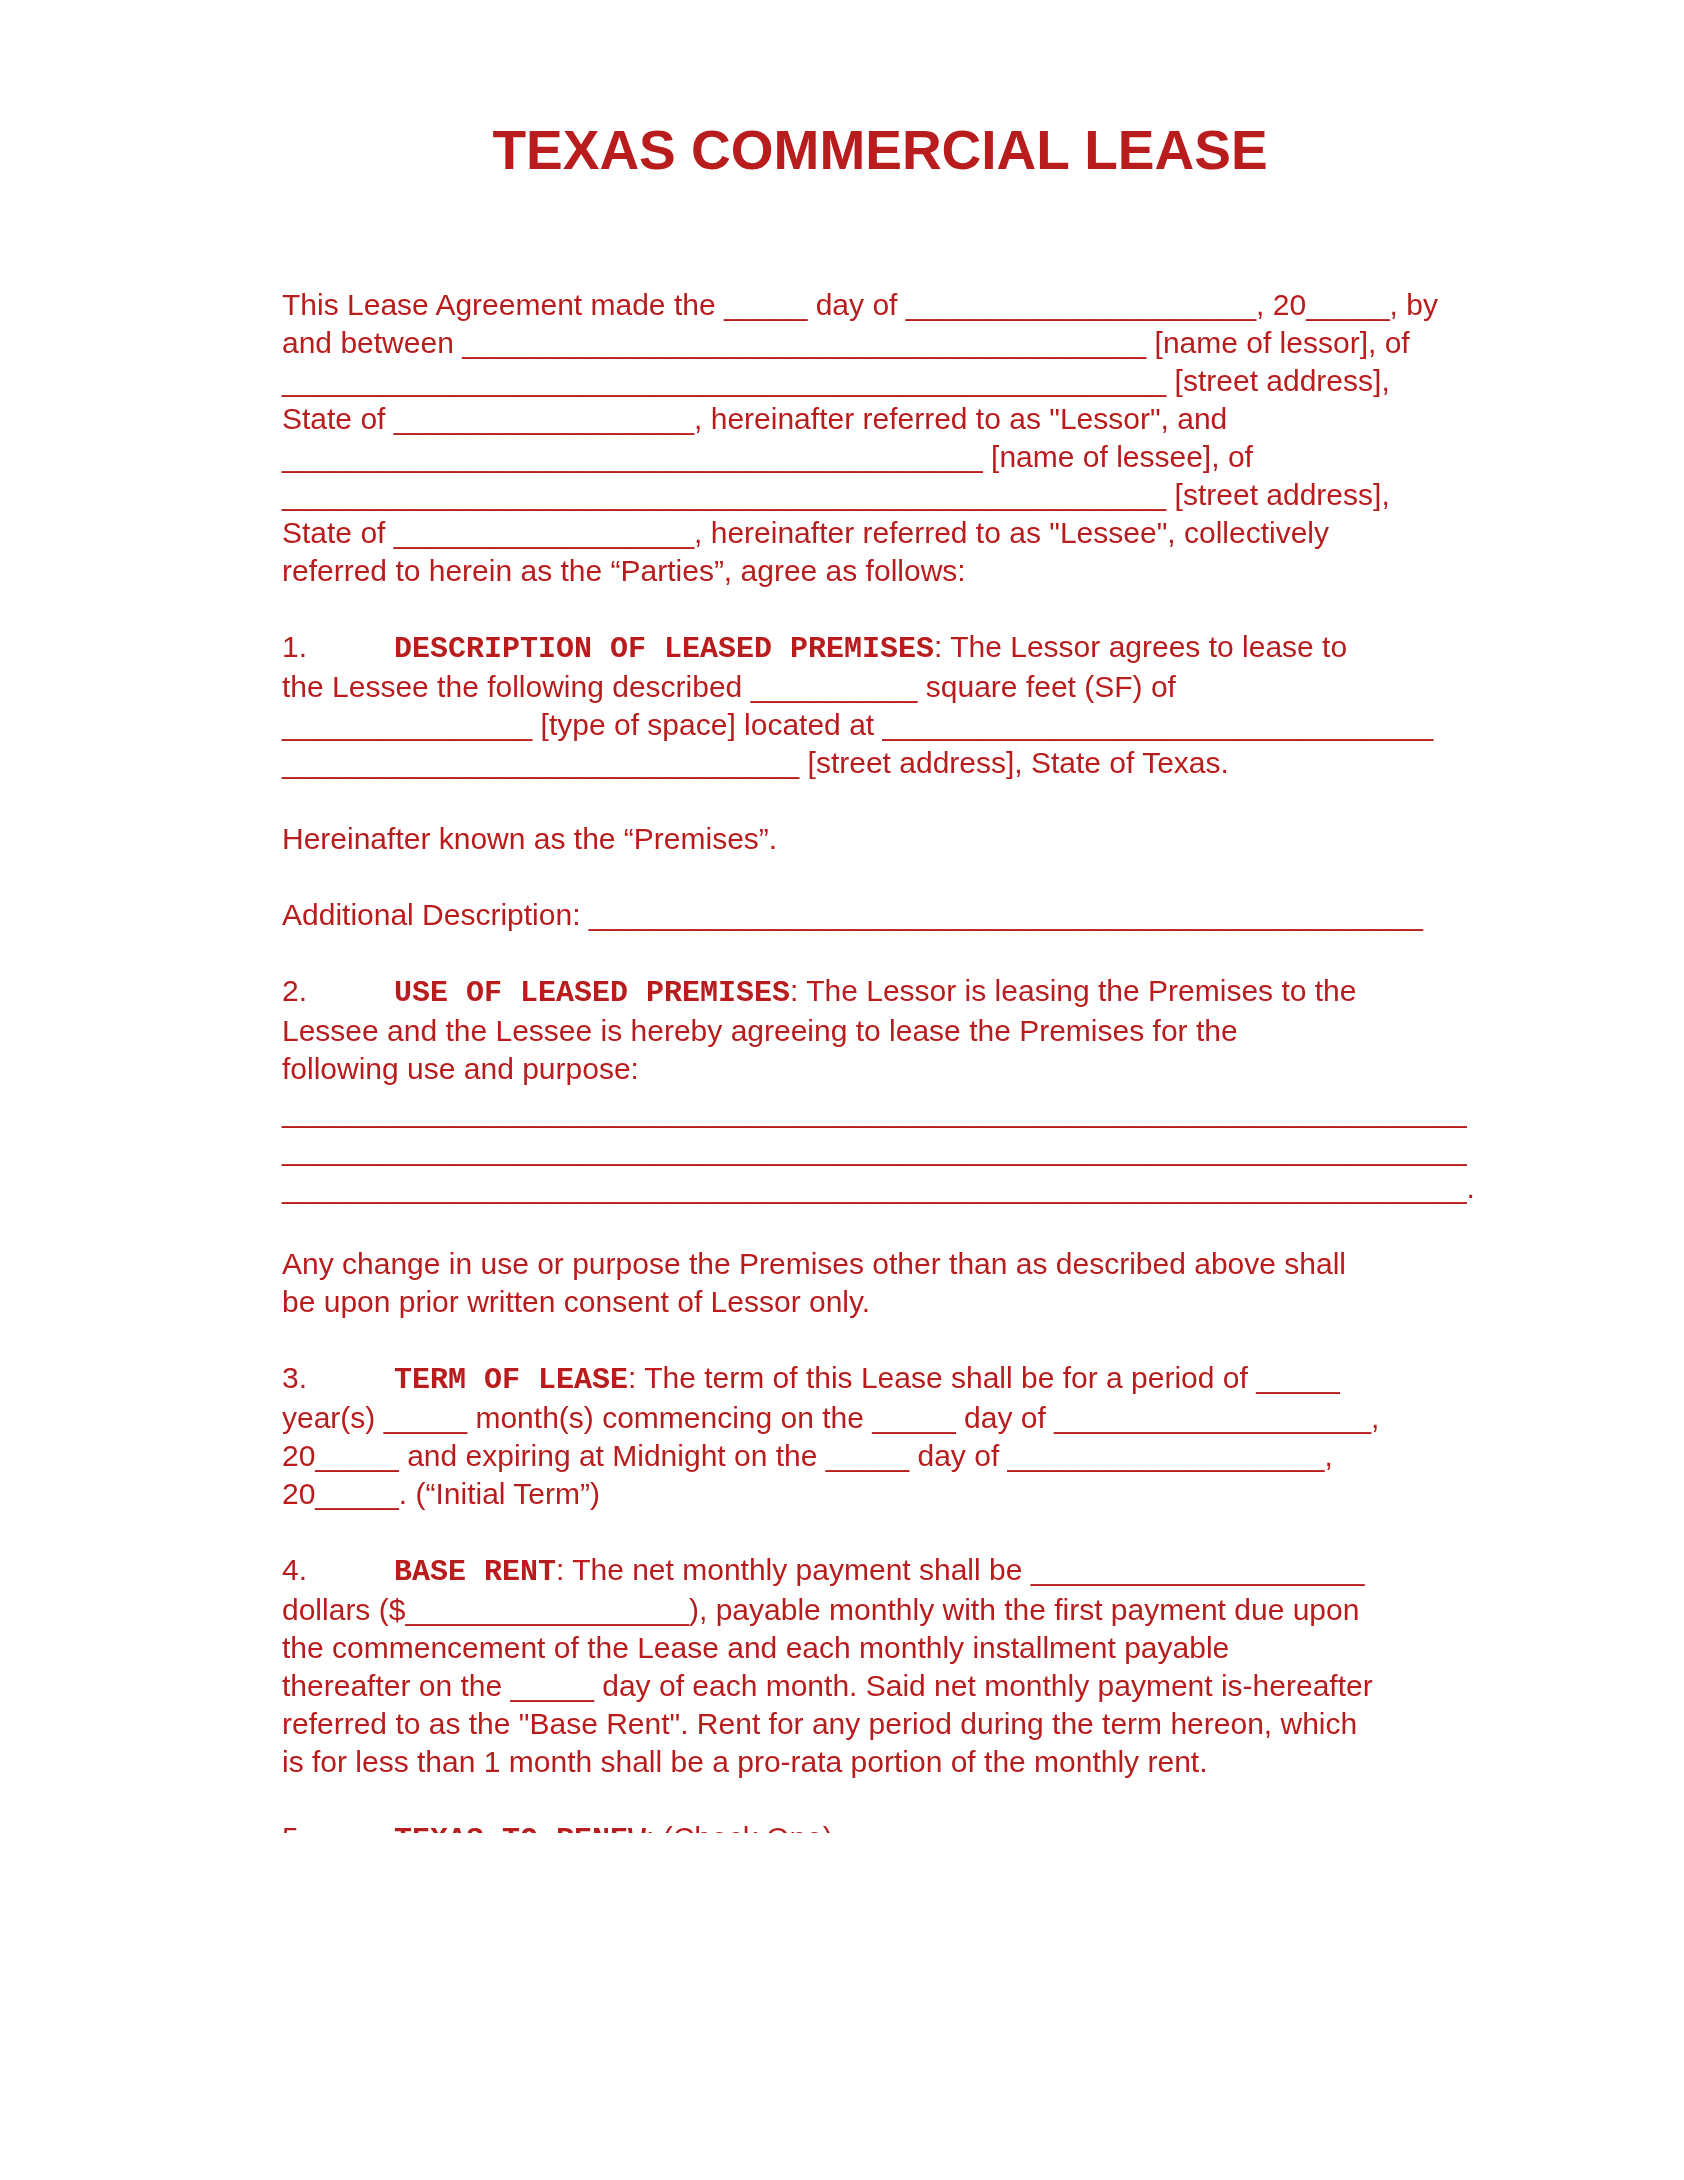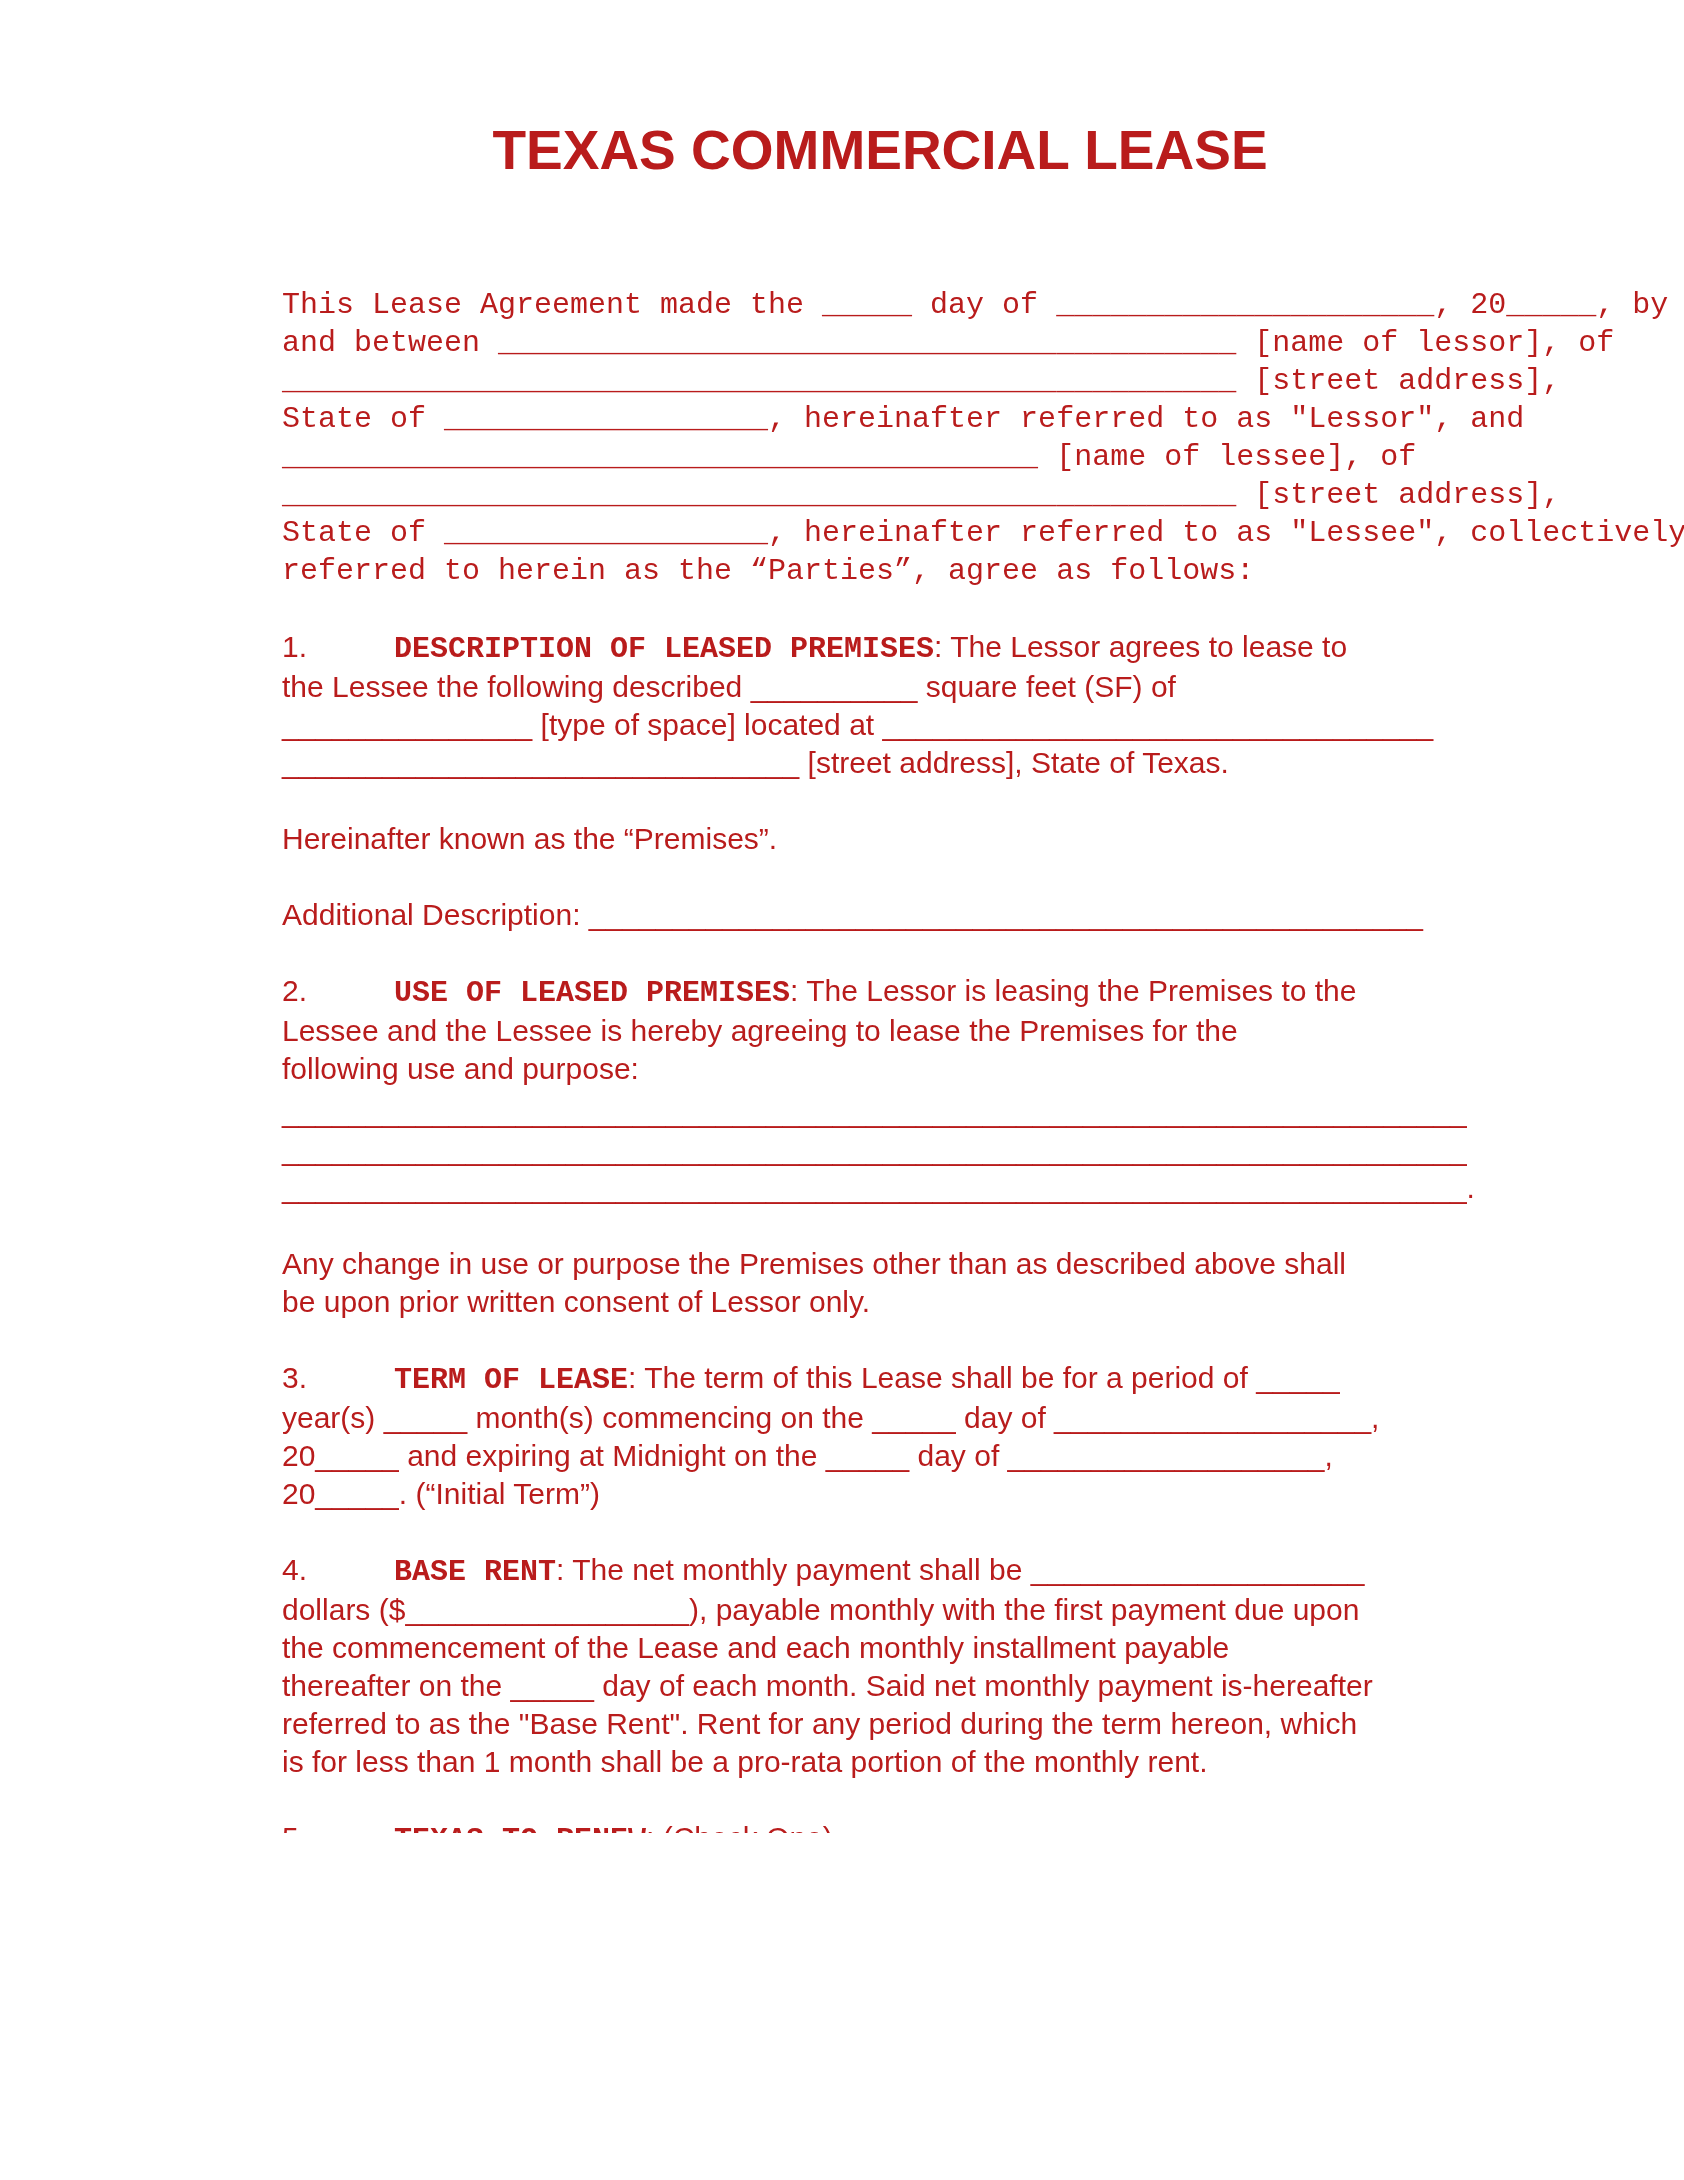--- a/index.html
+++ b/index.html
@@ -22,21 +22,21 @@
     line-height: 60px;
     font-weight: bold;
     text-align: center;
     margin: 0 -16px 0 0;
     white-space: pre;
   }
   .para {
     white-space: pre;
     margin: 38px 0 0 0;
   }
-  .intro { margin-top: 106px; font-family: Liberation Mono, monospace; }
+  .intro { margin-top: 106px; }
   .num { display: inline-block; width: 112px; }
   .sec b { font-weight: bold; font-family: Liberation Mono, monospace; }
   .fill-lines { margin-top: 5.1px; }
   .checkline { }
   .checkbox {
     display: inline-block;
     width: 19px;
     height: 19px;
     border: 2.6px solid #000;
     margin-right: 12px;

